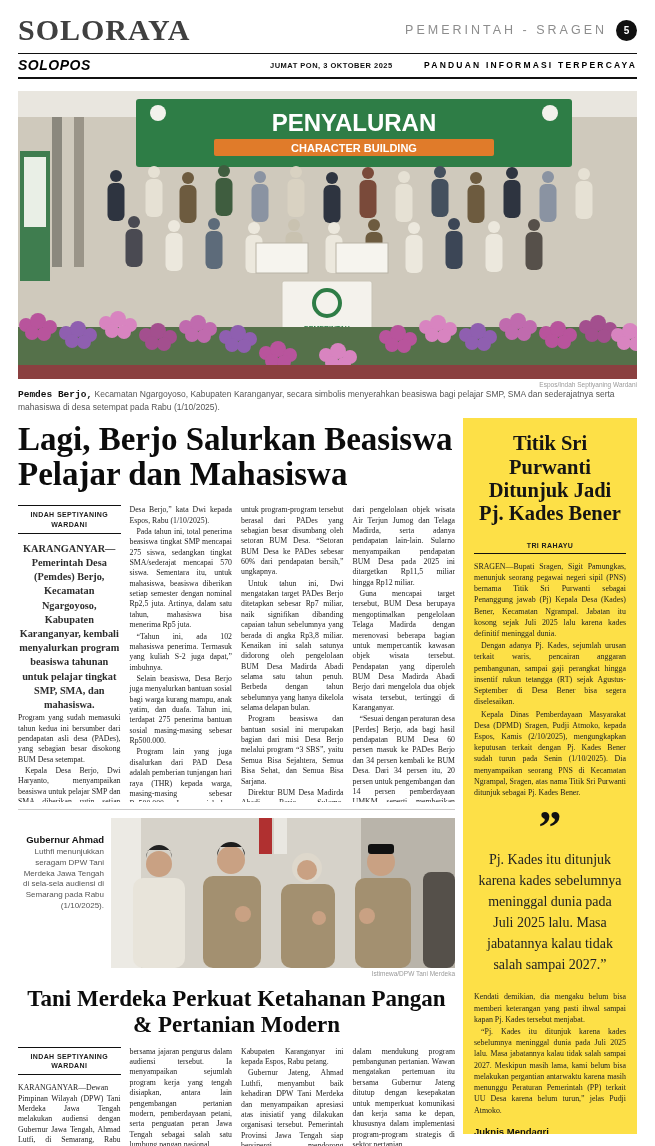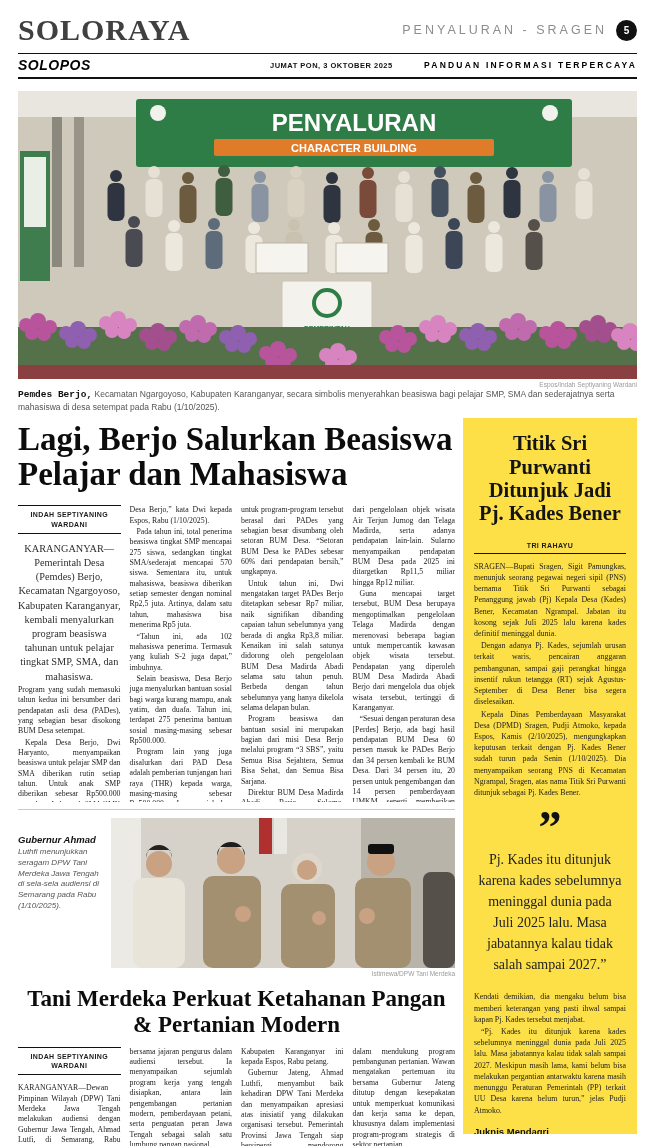--- a/index.html
+++ b/index.html
@@ -32,26 +32,26 @@
   .content{display:flex;gap:8px;margin-top:5px;}
   .main-col{width:437px;flex:none;}
   .headline1{font-family:"Liberation Serif",serif;font-weight:700;font-size:33px;line-height:1.06;
              text-align:left;color:#0c0c0c;margin:4px 0 13px;}
   .cols{display:flex;gap:9px;height:297px;overflow:hidden;}
   .col{flex:1;min-width:0;font-size:7.8px;line-height:1.33;text-align:justify;color:#1c1c1c;}
   .col p{margin:0 0 1px;text-indent:7px;}
   .col p.ni{text-indent:0;}
   .byline{font-family:"Liberation Sans",sans-serif;font-weight:700;font-size:7px;letter-spacing:.4px;
           text-align:center;border-top:1.6px solid #111;border-bottom:1px solid #111;padding:4px 0;margin:0 0 8px;}
-  .lead{font-size:10.3px;line-height:1.38;text-align:center;color:#2e2e2e;margin:0 0 9px;text-indent:0 !important;}
+  .lead{font-size:10.3px;line-height:1.38;text-align:center;color:#2e2e2e;margin:0 0 9px;text-indent:0 !important;font-weight:bold;}
   .sep{border-top:1px solid #c9c9c9;margin:7px 0 0;}
   
   .fig-row{display:flex;gap:7px;margin:8px 0 0;}
-  .fig-caption{width:86px;flex:none;text-align:left;font-family:"Liberation Sans",sans-serif;
-               font-size:8px;line-height:1.35;color:#555;padding-top:16px;font-style:italic;}
+  .fig-caption{width:86px;flex:none;text-align:right;font-family:"Liberation Sans",sans-serif;
+               font-size:8px;line-height:1.35;color:#555;padding-top:16px;}
   .fig-caption .cap-lead{font-weight:700;color:#111;font-size:9.5px;}
   .photo-mid{flex:1;height:150px;background:#d6d2c9;}
   .headline2{font-family:"Liberation Serif",serif;font-weight:700;font-size:23px;line-height:1.12;
              text-align:center;color:#0c0c0c;margin:9px 0 9px;}
   .cols.bottom{height:123px;}
   
   .aside{width:174px;flex:none;background:#fde047;padding:12px 11px;box-sizing:border-box;height:716px;overflow:hidden;}
   .aside h2{font-family:"Liberation Serif",serif;font-weight:600;font-size:20.5px;line-height:1.14;
             text-align:center;color:#141414;margin:2px 0 12px;}
   .aside .byline{border-top:none;border-bottom:1.2px solid #111;margin-bottom:7px;}
@@ -67,21 +67,21 @@
 </head>
 <body>
 
 <div class="page">
   <div class="inner">
 
     <div>
       <div class="mast-row1">
         <div class="soloraya">SOLORAYA</div>
         <div class="region-wrap">
-          <span class="region">PENYALURAN - SRAGEN</span>
+          <span class="region">PEMERINTAH - SRAGEN</span>
           <span class="badge">5</span>
         </div>
       </div>
       <div class="rule-thin"></div>
       <div class="mast-row2">
         <span class="solopos">SOLOPOS</span>
         <span class="mast-date">JUMAT PON, 3 OKTOBER 2025</span>
         <span class="tagline">PANDUAN INFORMASI TERPERCAYA</span>
       </div>
       <div class="rule-thick"></div>

